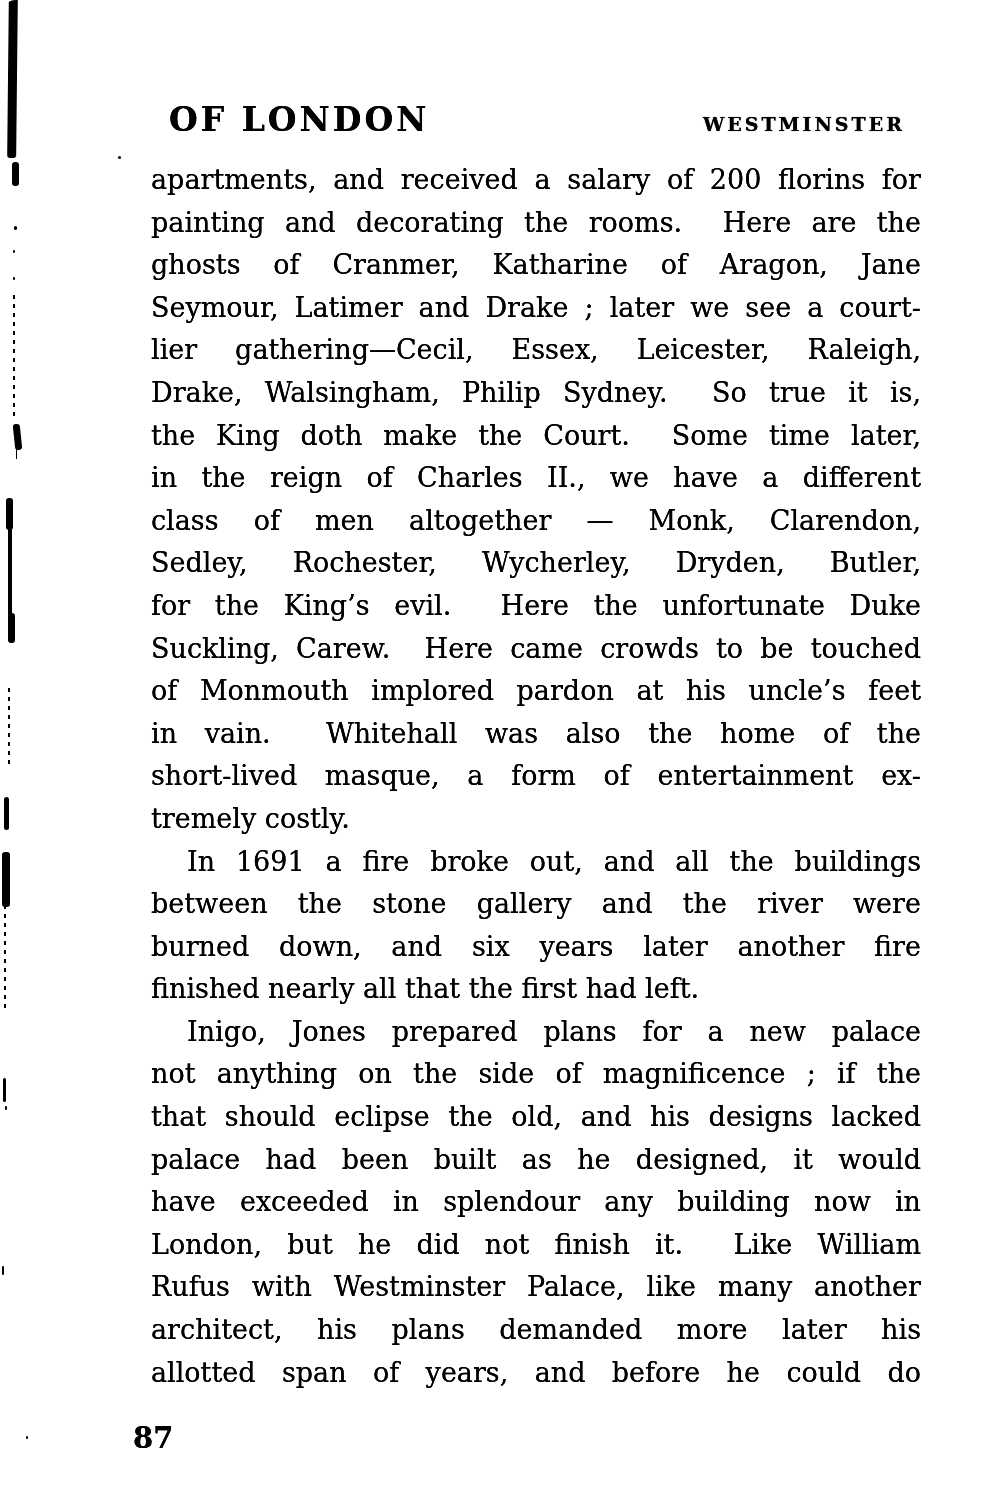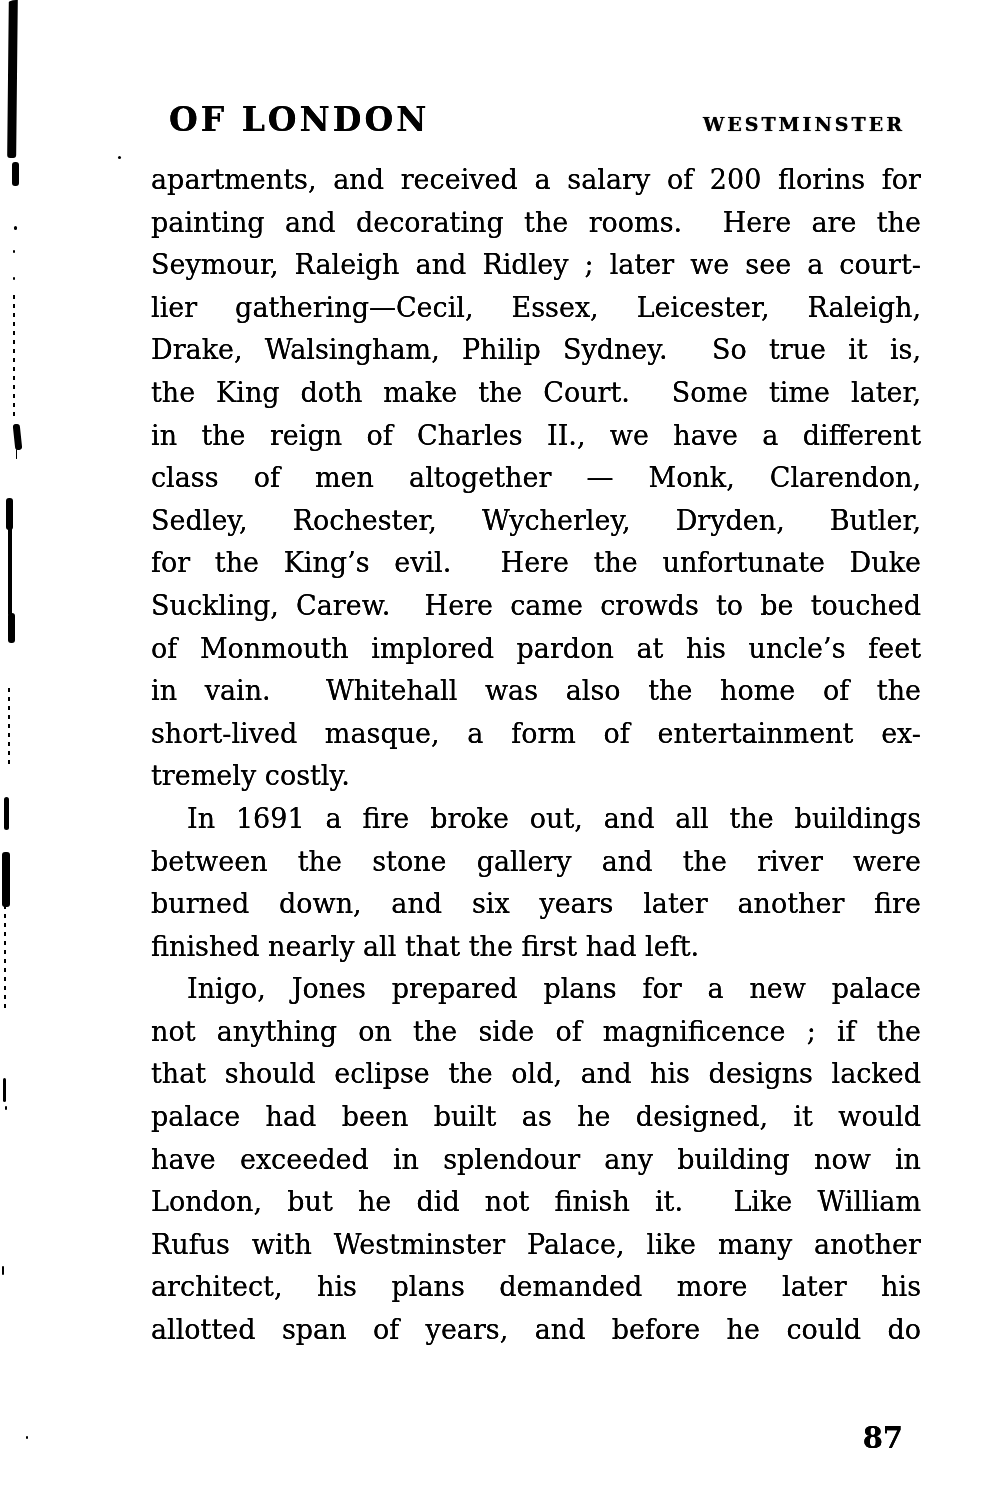--- a/index.html
+++ b/index.html
@@ -56,21 +56,21 @@
     overflow: hidden;
   }
   .line.e  { text-align: right; text-align-last: left; }
   .line.ji { text-indent: 36px; }
   
   .page-number {
     position: absolute;
     left: 133px;
     top: 1421px;
     width: 770px;
-    text-align: right;
+    text-align: left;
     font-size: 29px;
     font-weight: bold;
     text-shadow: 0 0 0.5px #000;
   }
   
   .ink { position: absolute; background: #000; }
   .ink.r2 { border-radius: 2px; }
   .ink.r3 { border-radius: 3px; }
   .ink.dash {
     background: repeating-linear-gradient(to bottom, #000 0 4px, transparent 4px 9px);
@@ -82,21 +82,22 @@
 <div class="page">
 
   <div class="header">
     <div class="title">OF LONDON</div>
     <div class="running-head">WESTMINSTER</div>
   </div>
 
   <div class="text-block">
       <div class="line j">apartments, and received a salary of 200 florins for</div>
       <div class="line j">painting and decorating the rooms.&nbsp; Here are the</div>
-      <div class="line j">Seymour, Raleigh and Ridley ; later we see a court-</div>
+      <div class="line j">ghosts of Cranmer, Katharine of Aragon, Jane</div>
+      <div class="line j">Seymour, Latimer and Drake ; later we see a court-</div>
       <div class="line j">lier gathering—Cecil, Essex, Leicester, Raleigh,</div>
       <div class="line j">Drake, Walsingham, Philip Sydney.&nbsp; So true it is,</div>
       <div class="line j">the King doth make the Court.&nbsp; Some time later,</div>
       <div class="line j">in the reign of Charles II., we have a different</div>
       <div class="line j">class of men altogether — Monk, Clarendon,</div>
       <div class="line j">Sedley, Rochester, Wycherley, Dryden, Butler,</div>
       <div class="line j">for the King’s evil.&nbsp; Here the unfortunate Duke</div>
       <div class="line j">Suckling, Carew.&nbsp; Here came crowds to be touched</div>
       <div class="line j">of Monmouth implored pardon at his uncle’s feet</div>
       <div class="line j">in vain.&nbsp; Whitehall was also the home of the</div>

